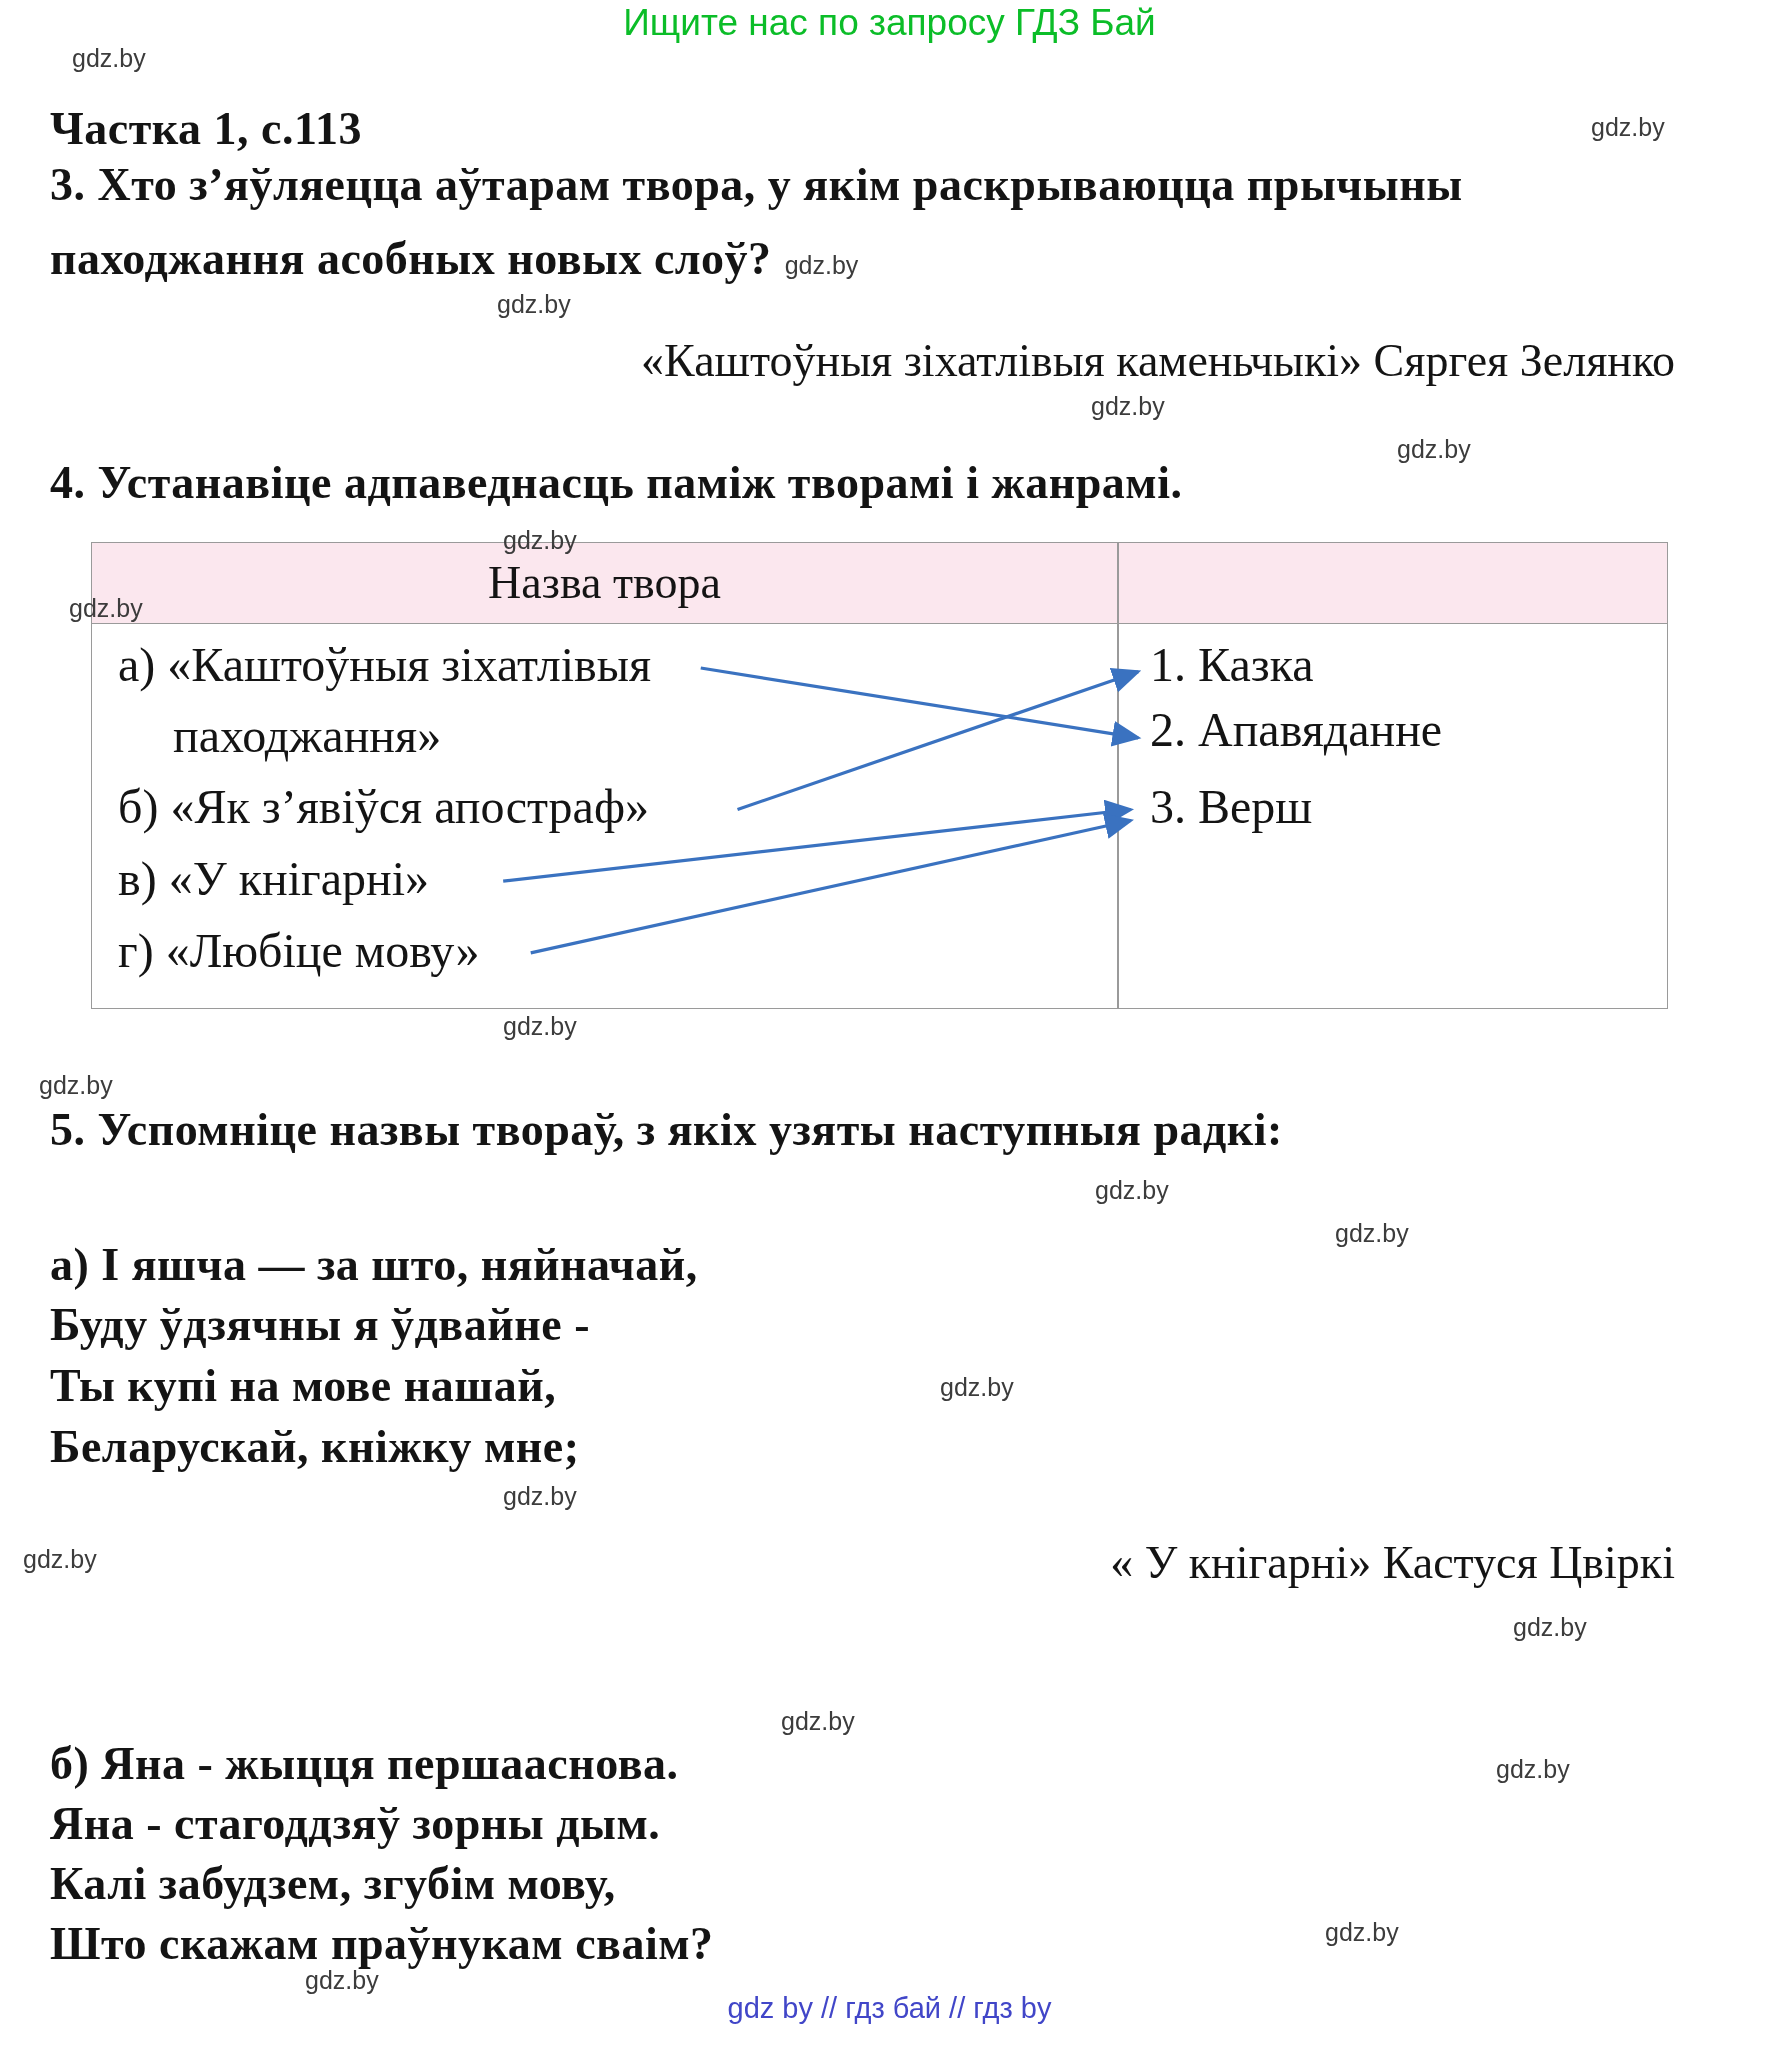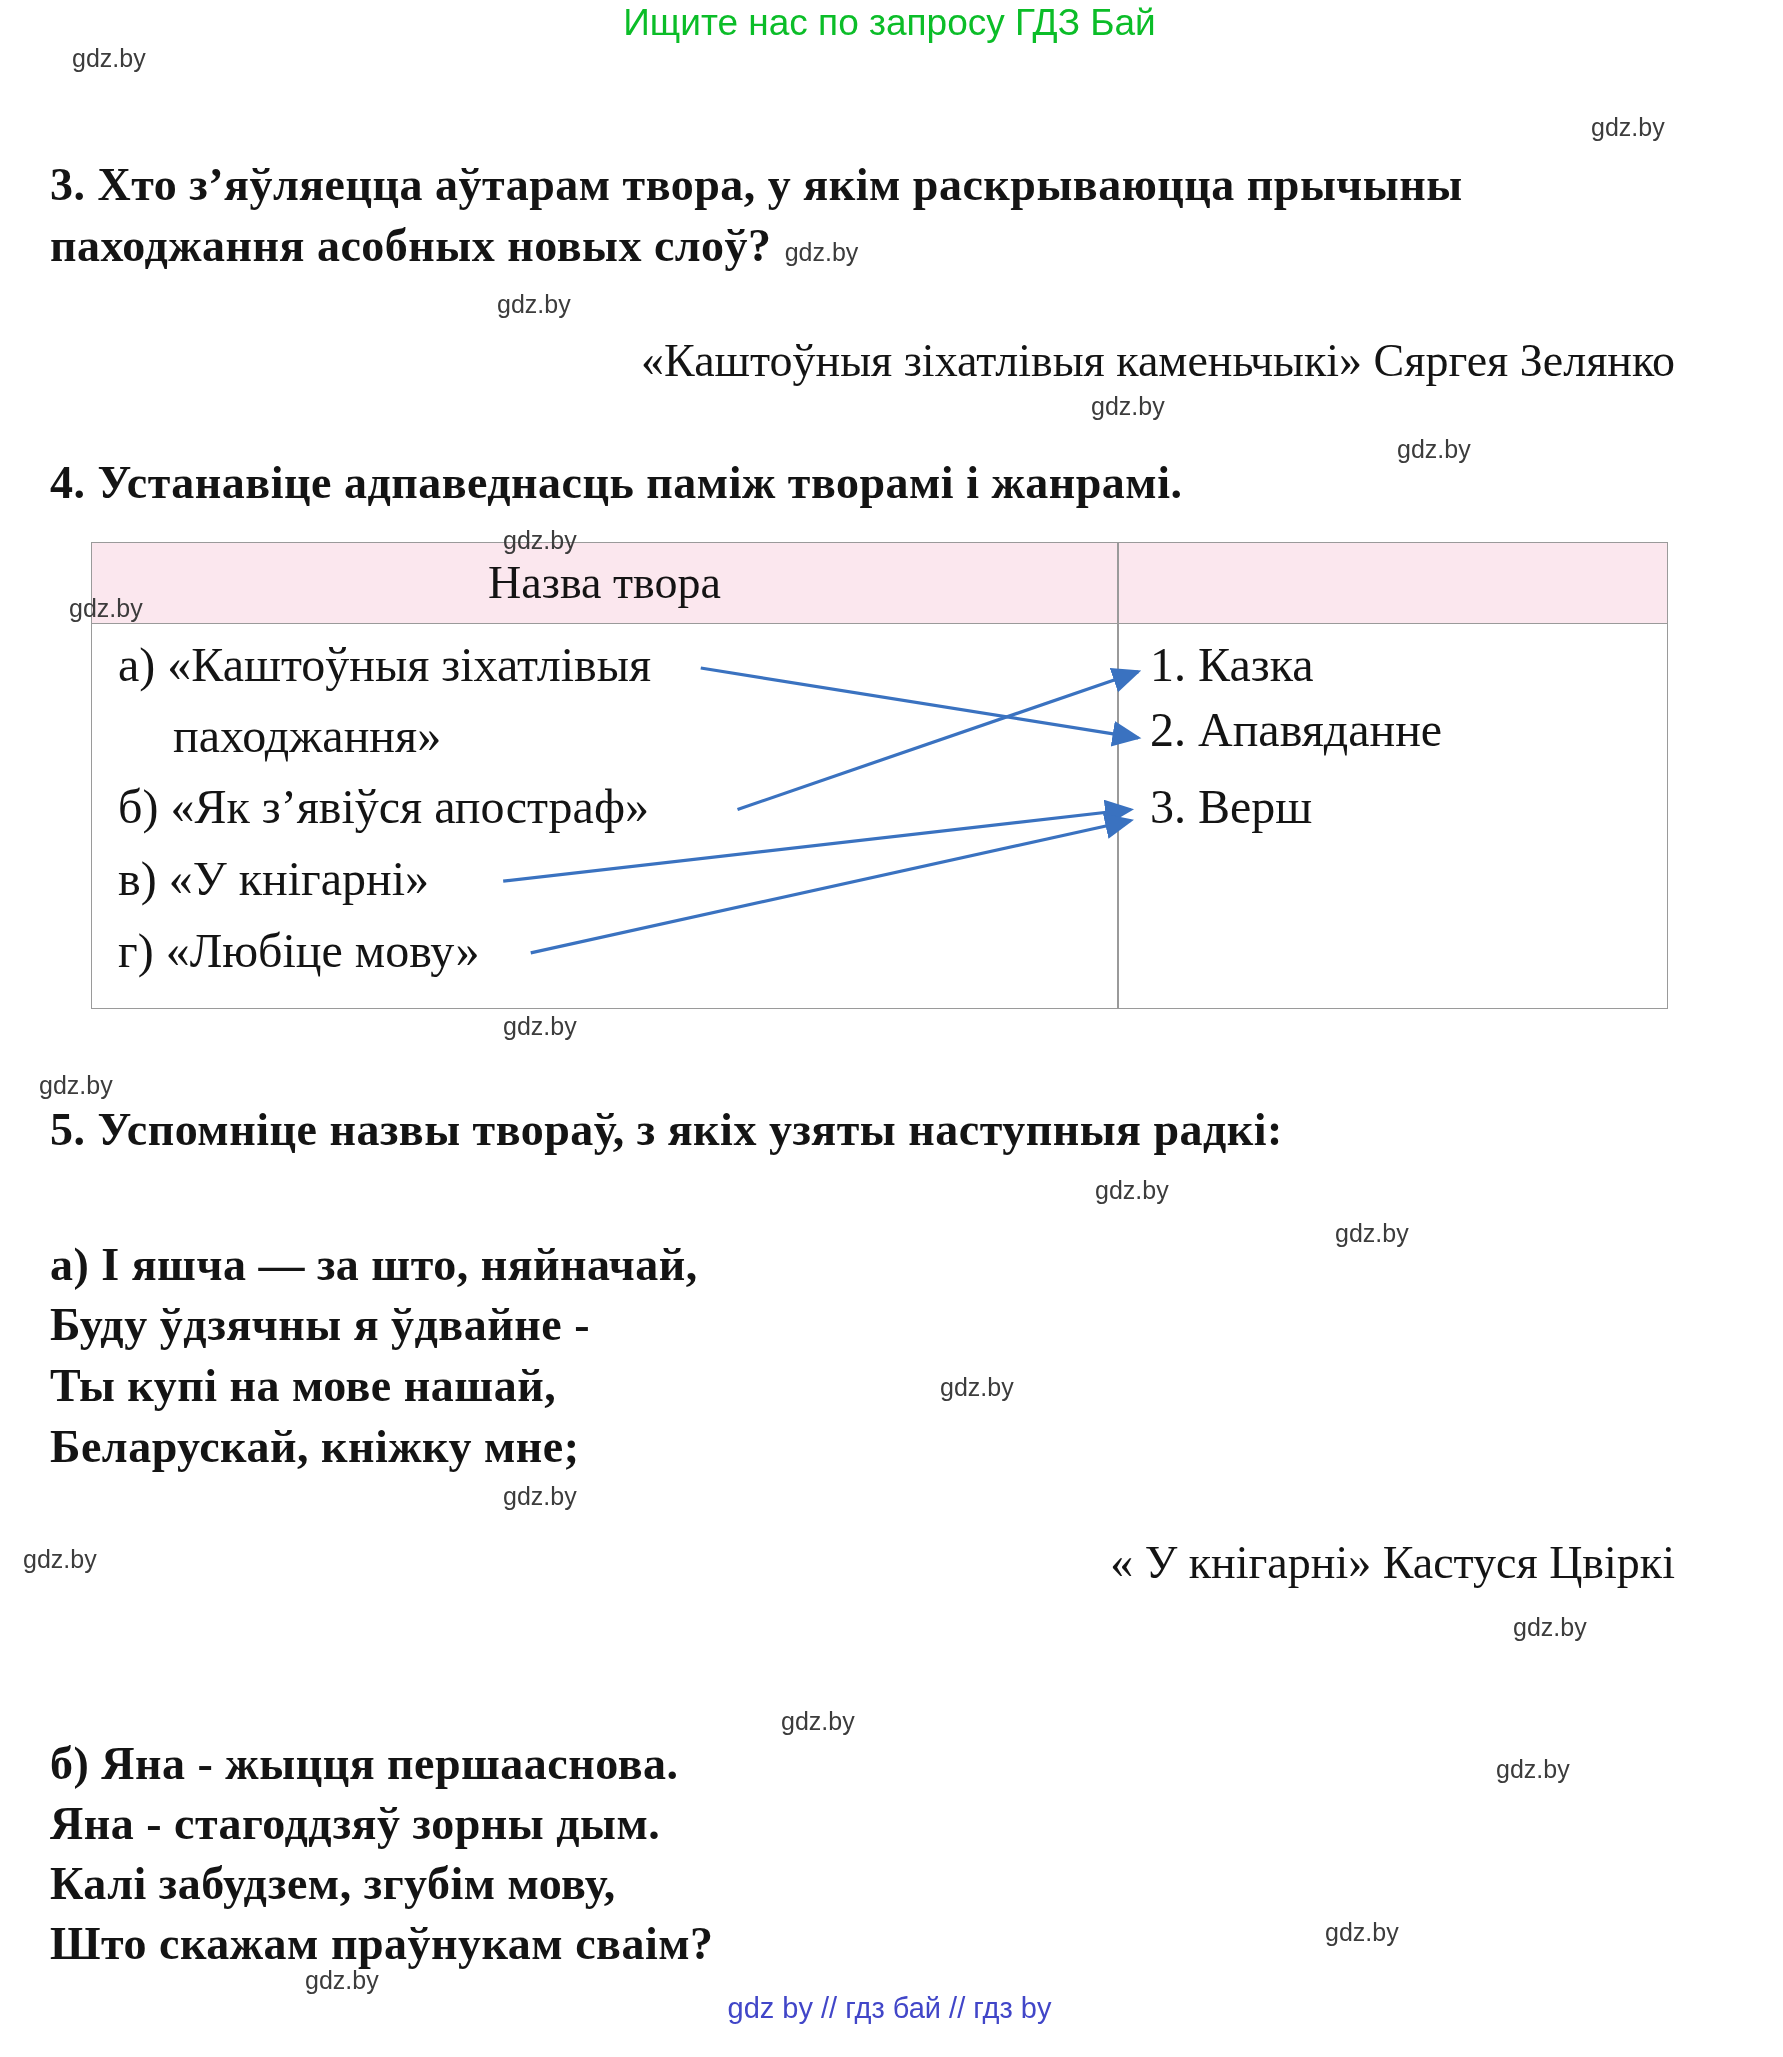--- a/index.html
+++ b/index.html
@@ -119,23 +119,24 @@
     color:var(--footer-blue,#4146c8);
   }
 </style>
 </head>
 <body>
 
 <div class="page">
 
   <div class="promo">Ищите нас по запросу ГДЗ Бай</div>
 
+  <div class="abs bold50" style="left:50px; top:103px;">Частка 1, с.113</div>
 
   <div class="abs bold50" style="left:50px; top:159px;">3. Хто з’яўляецца аўтарам твора, у якім раскрываюцца прычыны</div>
-  <div class="abs bold50" style="left:50px; top:220px;">
+  <div class="abs bold50" style="left:50px; top:233px;">
     <span>паходжання асобных новых слоў?</span><span class="wm-inline">gdz.by</span>
   </div>
   <div class="right-answer reg50" style="top:335px;">«Каштоўныя зіхатлівыя каменьчыкі» Сяргея Зелянко</div>
 
   <div class="abs bold50" style="left:50px; top:457px;">4. Устанавіце адпаведнасць паміж творамі і жанрамі.</div>
 
   <div class="match-table">
     <div class="mt-header">
       <div class="mt-h-cell mt-h-works">Назва твора</div>
     </div>

